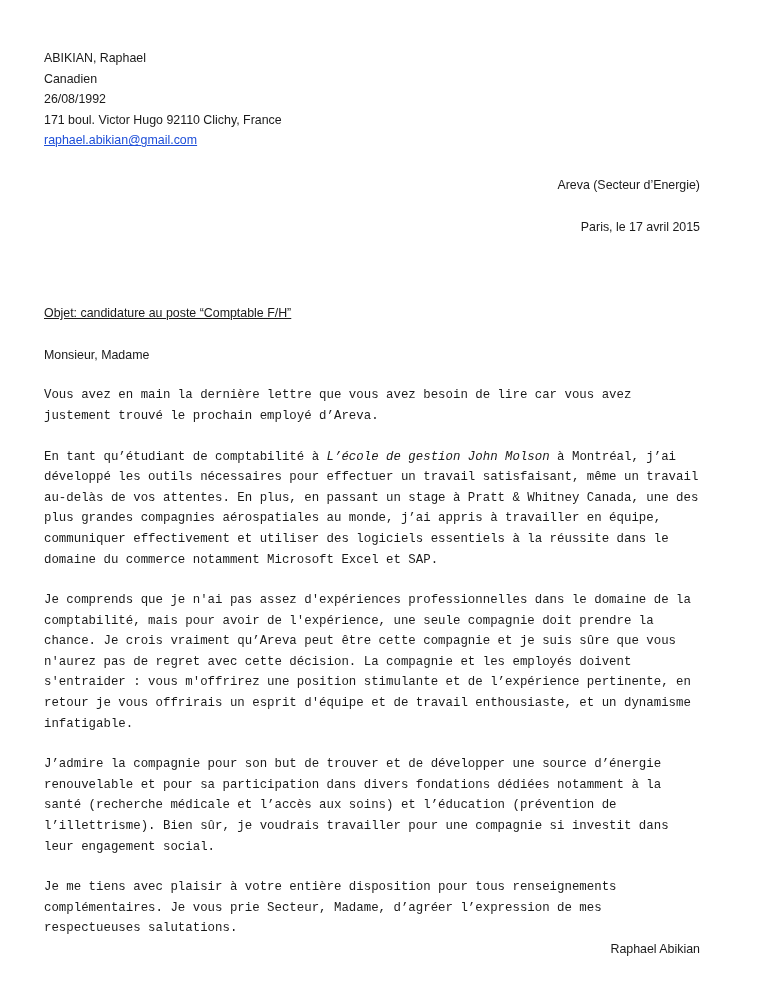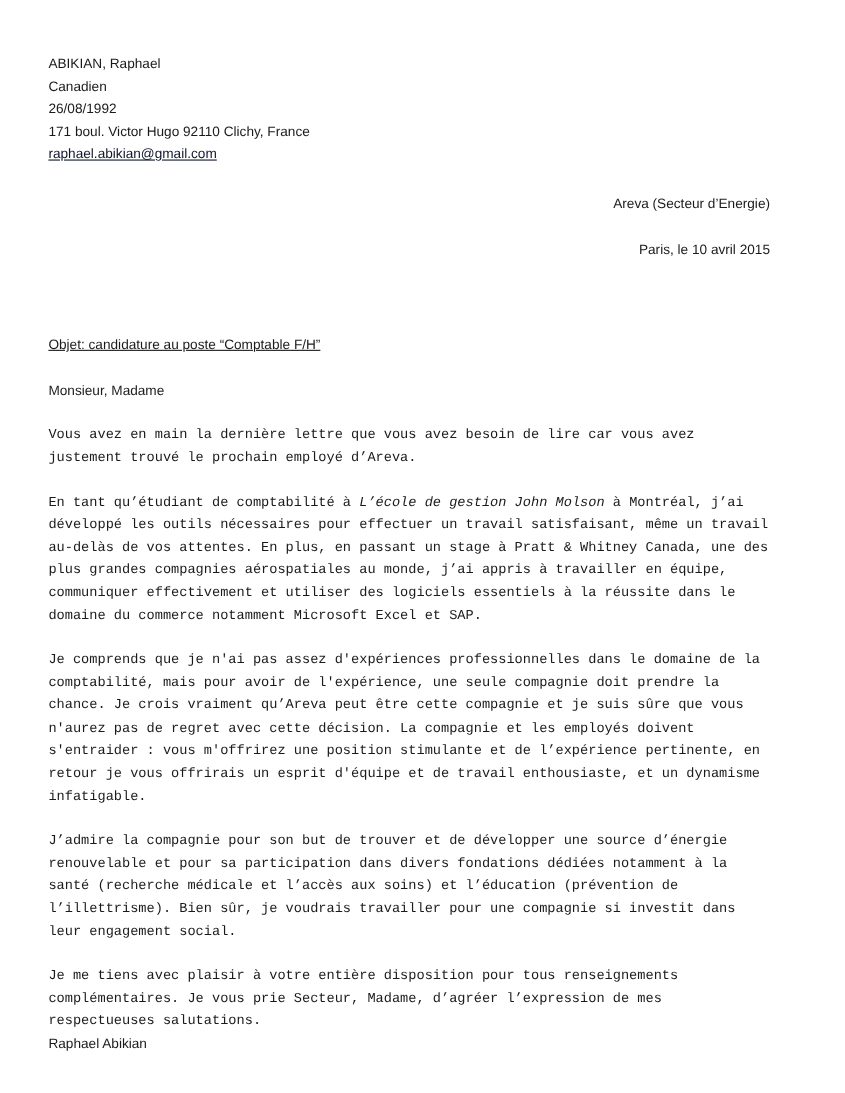--- a/index.html
+++ b/index.html
@@ -30,21 +30,21 @@
   }
   
   .sender {
     margin-top: 4px;
   }
   .sender-line {
     display: block;
     white-space: nowrap;
   }
   .email-link {
-    color: #0f172a;
+    color: #1d4ed8;
     text-decoration: underline;
     cursor: pointer;
     display: inline-block;
     text-align: center;
   }
   
   .recipient {
     text-align: right;
     margin-top: 24px;
   }
@@ -76,20 +76,21 @@
     max-width: 681px;
   }
   .para:last-child {
     margin-bottom: 0;
   }
   .italic {
     font-style: italic;
   }
   
   .signature {
+    text-align: right;
     white-space: nowrap;
   }
 </style>
 </head>
 <body>
 
 <div class="page">
   <div class="letter">
 
     <div class="sender">
@@ -97,21 +98,21 @@
       <span class="sender-line">Canadien</span>
       <span class="sender-line">26/08/1992</span>
       <span class="sender-line">171 boul. Victor Hugo 92110 Clichy, France</span>
       <span class="sender-line"><a class="email-link" href="#">raphael.abikian@gmail.com</a></span>
     </div>
 
     <div class="recipient">
       <span class="recipient-line">Areva (Secteur d’Energie)</span>
     </div>
 
-    <div class="date-line">Paris, le 10 avril 2015</div>
+    <div class="date-line">Paris, le 17 avril 2015</div>
 
     <div class="subject">Objet: candidature au poste “Comptable F/H”</div>
 
     <div class="salutation">Monsieur, Madame</div>
 
     <div class="body-block">
       <p class="para">Vous avez en main la dernière lettre que vous avez besoin de lire car vous avez justement trouvé le prochain employé d’Areva.</p>
 
       <p class="para"><span>En tant qu’étudiant de comptabilité à </span><span class="italic">L’école de gestion John Molson</span><span> à Montréal, j’ai développé les outils nécessaires pour effectuer un travail satisfaisant, même un travail au-delàs de vos attentes. En plus, en passant un stage à Pratt &amp; Whitney Canada, une des plus grandes compagnies aérospatiales au monde, j’ai appris à travailler en équipe, communiquer effectivement et utiliser des logiciels essentiels à la réussite dans le domaine du commerce notamment Microsoft Excel et SAP.</span></p>
 

